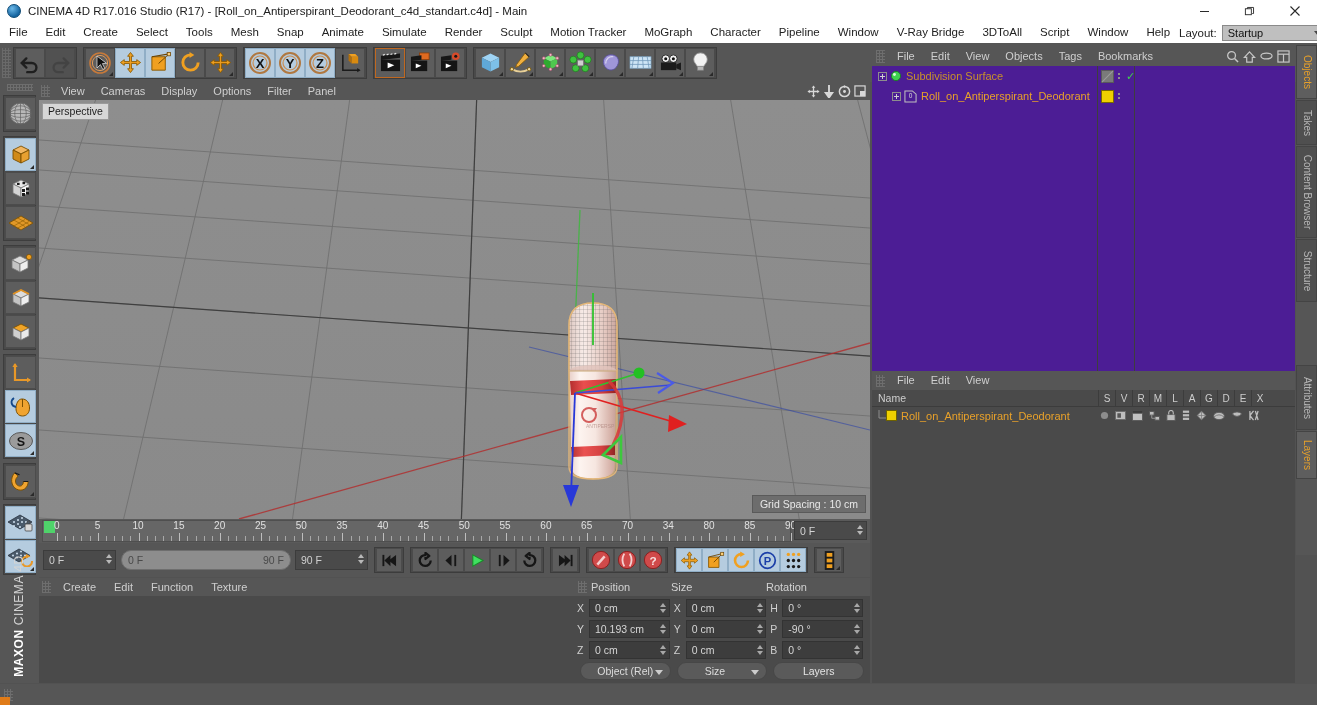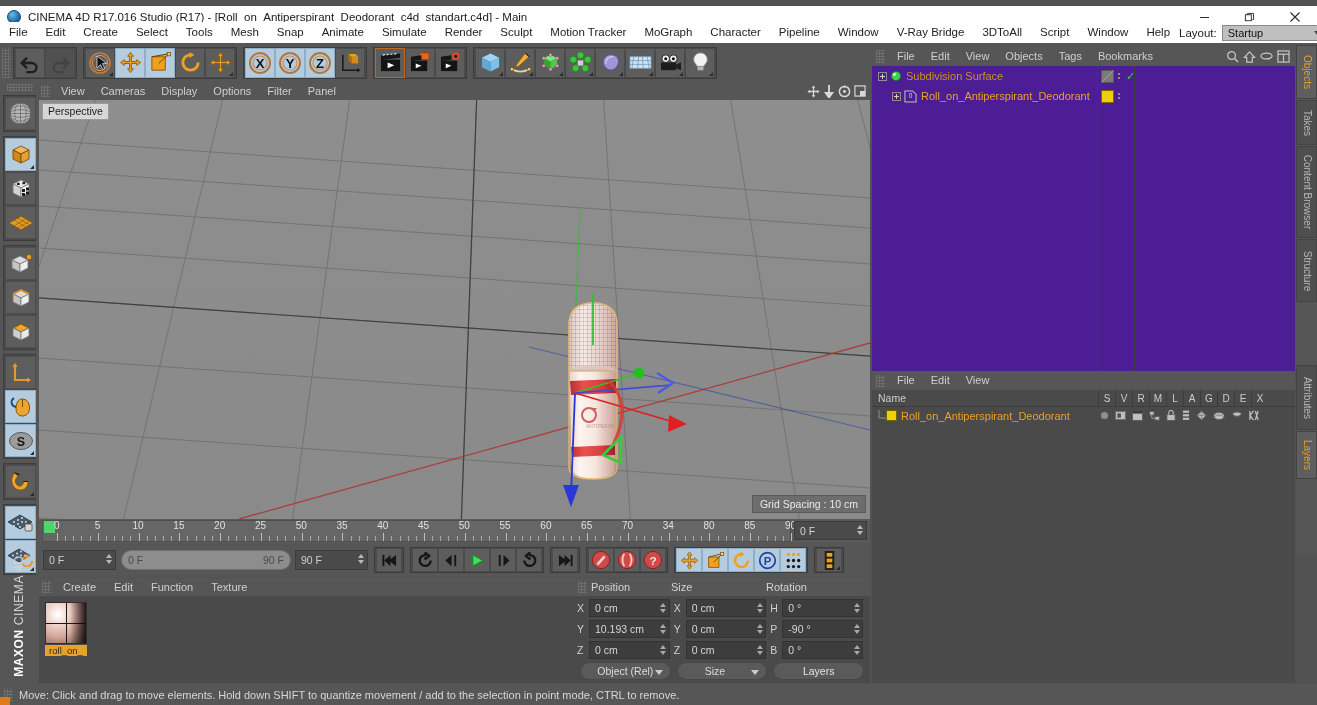--- a/index.html
+++ b/index.html
@@ -8,21 +8,21 @@
     background:#525252;
     font-family:"Liberation Sans", sans-serif;
     font-size:11px; color:#c8c8c8;
     -webkit-font-smoothing:antialiased;
   }
   .app{ position:relative; width:1317px; height:705px; }
 
   
   .titlebar{
     position:absolute; left:0; top:0; width:1317px; height:22px;
-    background:#ffffff; display:flex; align-items:center;margin-top:6px;
+    background:#ffffff; display:flex; align-items:center;
   }
   .tb-ico{
     width:14px;height:14px;border-radius:50%;
     background:radial-gradient(circle at 35% 30%, #6bb8e8, #1464a0 70%);
     margin-left:7px; margin-right:7px; flex:0 0 auto;
     border:1px solid #0d4a75;
   }
   .tb-title{ color:#202020; font-size:11.5px; white-space:nowrap; }
   .tb-btns{ margin-left:auto; display:flex; height:22px; }
   .tb-btn{ width:45px;height:22px; display:flex;align-items:center;justify-content:center;
@@ -1133,28 +1133,20 @@
   </div>
 
   <div class="matwrap">
     <div class="panelhdr">
       <div class="g"></div>
       <div class="m">Create</div>
       <div class="m">Edit</div>
       <div class="m">Function</div>
       <div class="m">Texture</div>
     </div>
-    <div class="matbody">
-      <div class="matchip">
-        <div class="matthumb">
-            <span class="shade"></span>
-          </div>
-        <div class="matname">roll_on_</div>
-      </div>
-    </div>
   </div>
 
   <div class="coord">
     <div class="chdr">
       <div class="g"></div>
       <div class="lbl" style="width:80px">Position</div>
       <div class="lbl" style="width:95px">Size</div>
       <div class="lbl">Rotation</div>
     </div>
     <div class="crows">
@@ -1444,17 +1436,16 @@
     <div class="rtab" style="height:65px">
         <span>Attributes</span>
       </div>
     <div class="rtab sel" style="height:48px">
         <span>Layers</span>
       </div>
   </div>
 
   <div class="statusbar">
     <div class="g"></div>
-    <div class="t">Move: Click and drag to move elements. Hold down SHIFT to quantize movement / add to the selection in point mode, CTRL to remove.</div>
   </div>
   <div class="orangebar"></div>
 
 </div>
 
 </body></html>

